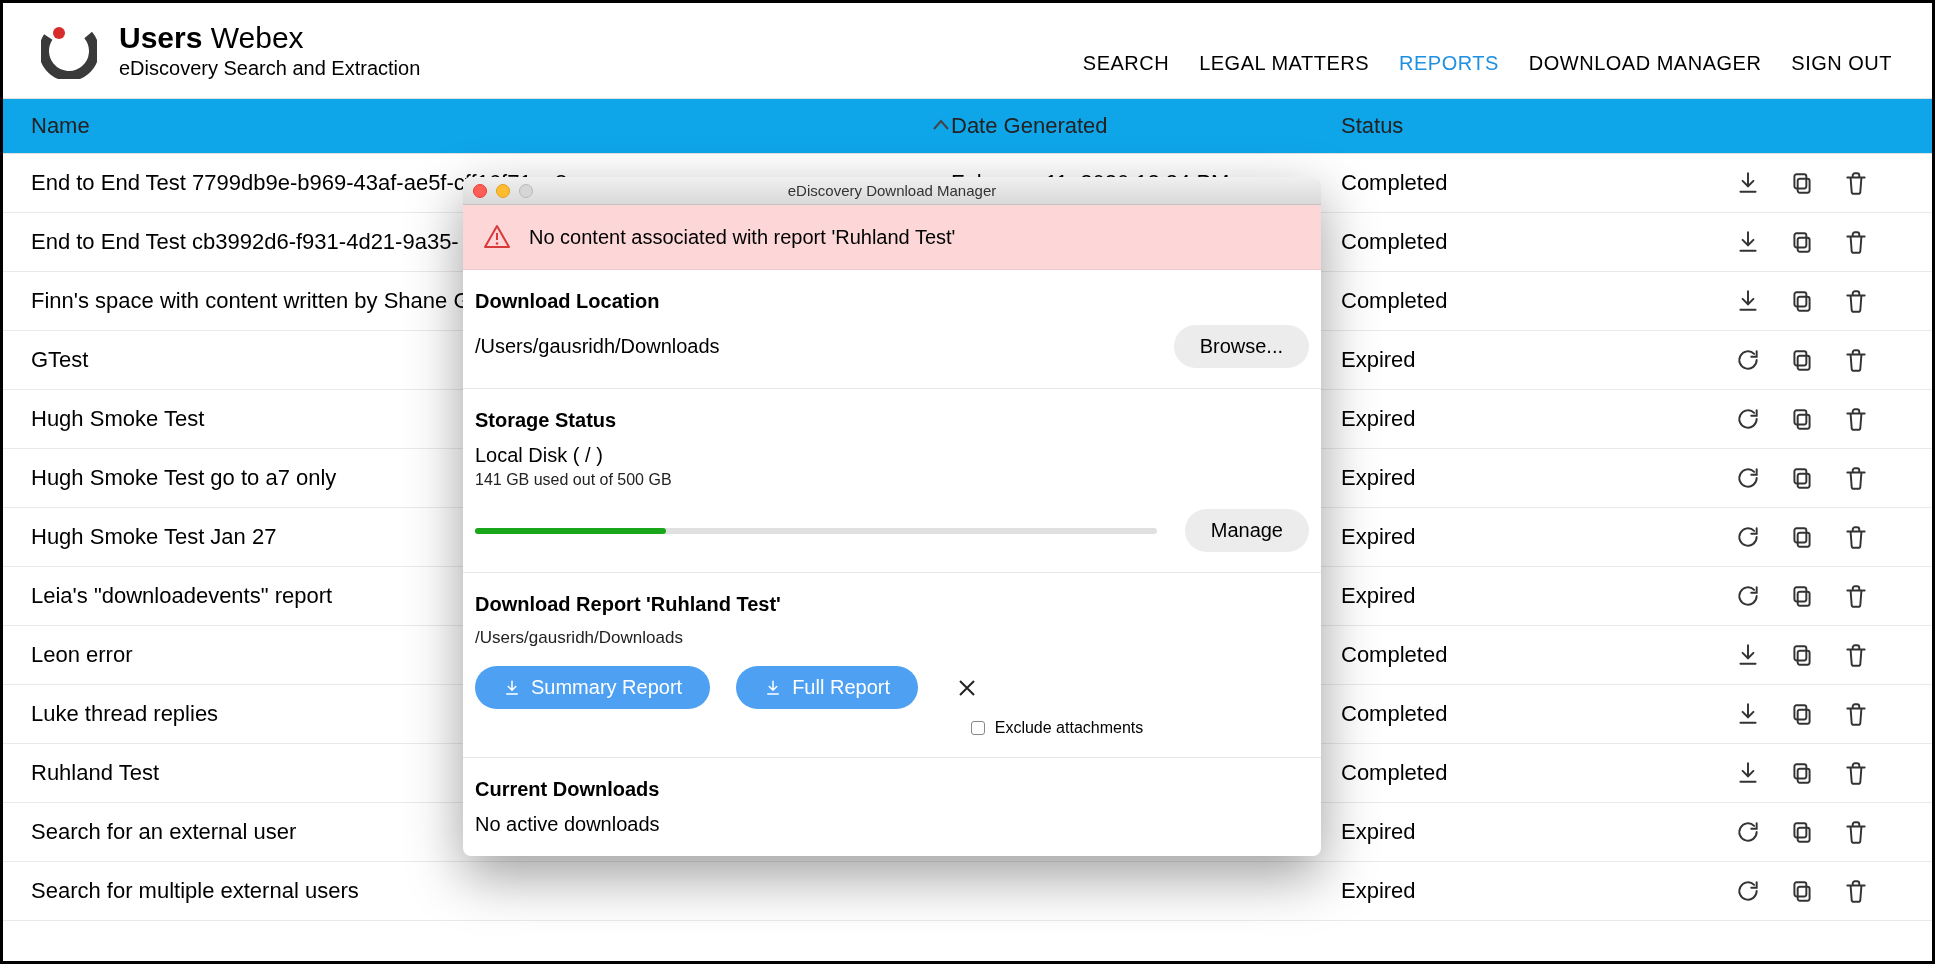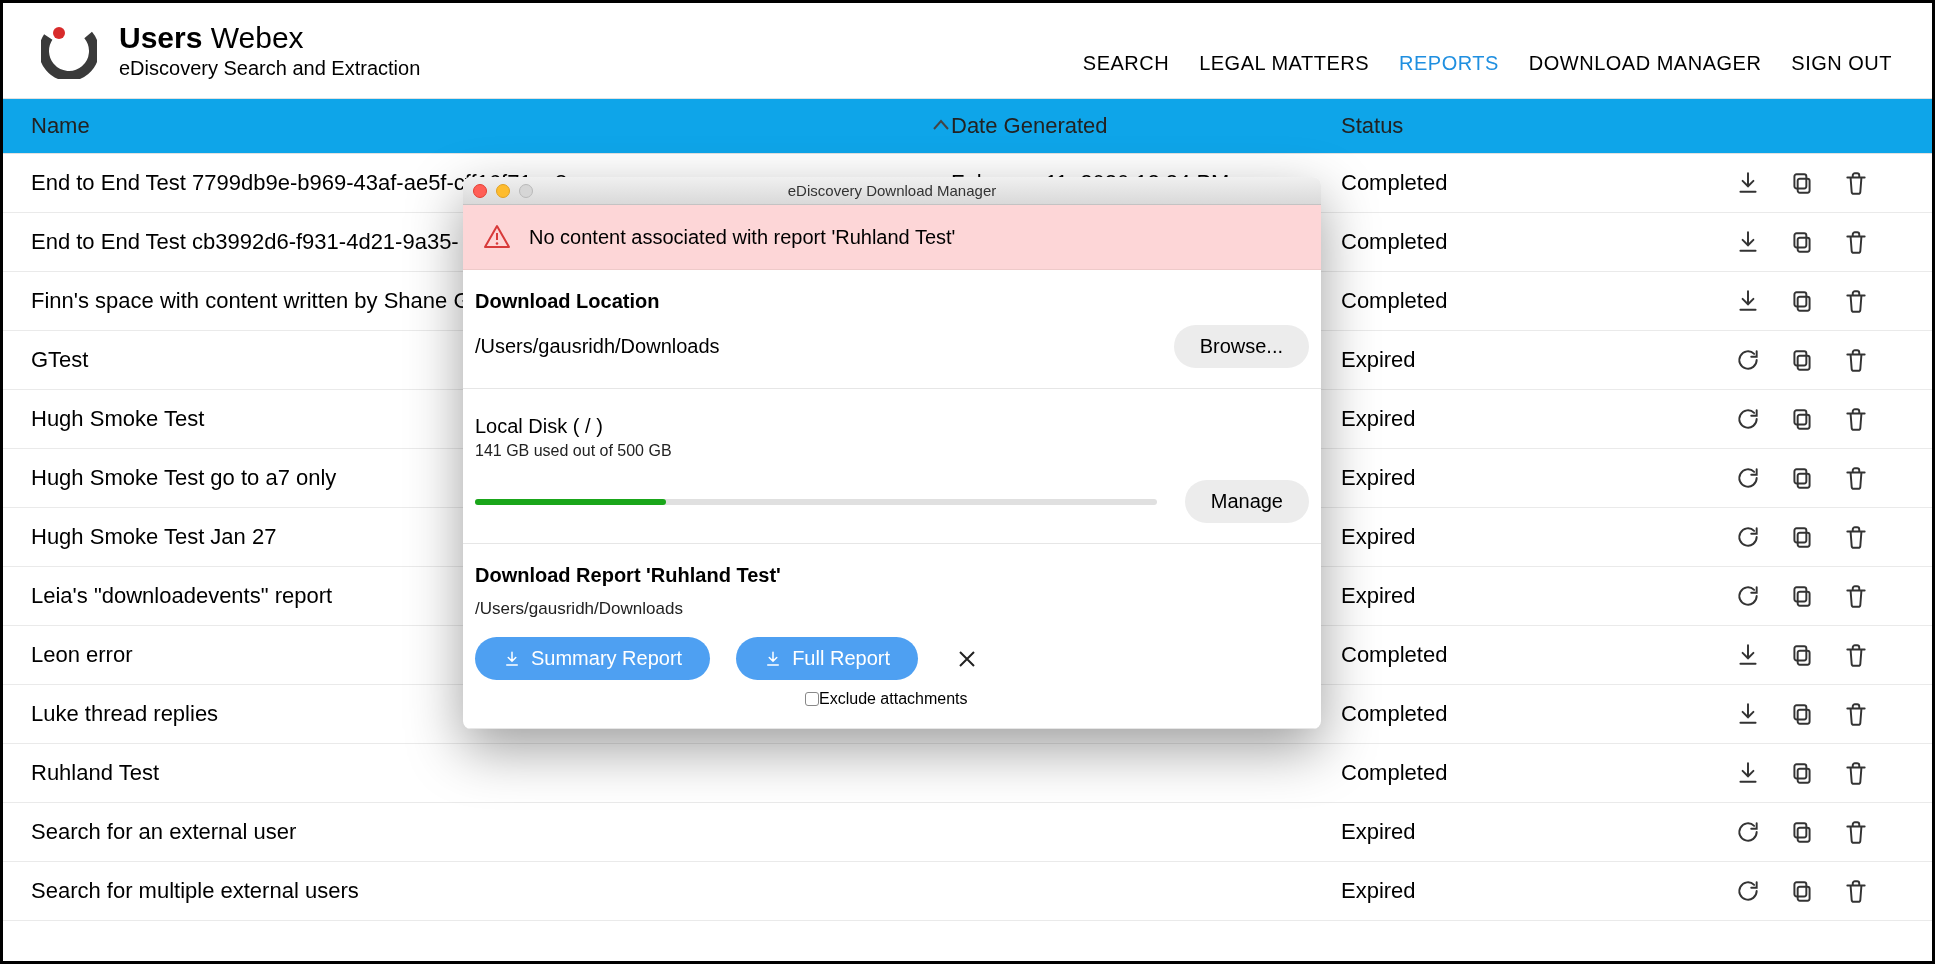--- a/index.html
+++ b/index.html
@@ -39,21 +39,21 @@
 .grey-btn { background: #ececec; border: none; border-radius: 22px; padding: 10px 26px; font-size: 20px; cursor: pointer; }
 .storage-sub { font-size: 20px; margin-top: 6px; }
 .storage-small { font-size: 16px; color:#222; margin-top: 4px; }
 .progress-wrap { display: flex; align-items: center; gap: 28px; margin-top: 20px; }
 .progress { flex: 1; height: 6px; background: #e0e0e0; border-radius: 3px; position: relative; }
 .progress .fill { position: absolute; left:0; top:0; bottom:0; background: #1aa61a; border-radius: 3px; }
 .report-sub { font-size: 17px; color: #222; margin-top: 2px; }
 .report-buttons { display: flex; align-items: center; gap: 26px; margin-top: 18px; }
 .blue-btn { background: #4ea0f2; color:#fff; border:none; border-radius: 24px; padding: 10px 28px; font-size: 20px; display:flex; align-items:center; gap:10px; cursor:pointer; }
 .close-x { width:22px; height:22px; cursor:pointer; margin-left: 12px; }
-.exclude { display:flex; align-items:center; font-size: 16px; margin-top: 10px; margin-left: 330px; }
+.exclude { display:flex; align-items:center; gap:10px; font-size: 16px; margin-top: 10px; margin-left: 330px; justify-content: center; }
 .checkbox { width:14px; height:14px; border:1px solid #888; border-radius:3px; }
 .nobottom { border-bottom: none; }
 .icon-svg { display:block; }
 </style>
 </head>
 <body>
 
 <div class="page">
   <div class="header">
     <div class="brand">
@@ -416,20 +416,21 @@
 
     <div class="section">
       <h3>Download Location</h3>
       <div class="dl-row">
         <div class="dl-path">/Users/gausridh/Downloads</div>
         <button class="grey-btn">Browse...</button>
       </div>
     </div>
 
     <div class="section">
+      <h3>Storage Status</h3>
       <div class="storage-sub">Local Disk ( / )</div>
       <div class="storage-small">141 GB used out of 500 GB</div>
       <div class="progress-wrap">
         <div class="progress">
           <div class="fill" id="storage-fill" style="width: 28%;"></div>
         </div>
         <button class="grey-btn">Manage</button>
       </div>
     </div>
 
@@ -452,14 +453,18 @@
         <svg class="close-x" viewBox="0 0 22 22">
             <path d="M4 4l14 14M18 4L4 18" stroke="#222" stroke-width="2"></path>
           </svg>
       </div>
       <div class="exclude">
         <span class="checkbox"></span>
         <span>Exclude attachments</span>
       </div>
     </div>
 
+    <div class="section nobottom">
+      <h3>Current Downloads</h3>
+      <div class="storage-sub">No active downloads</div>
+    </div>
   </div>
 </div>
 
 </body></html>

